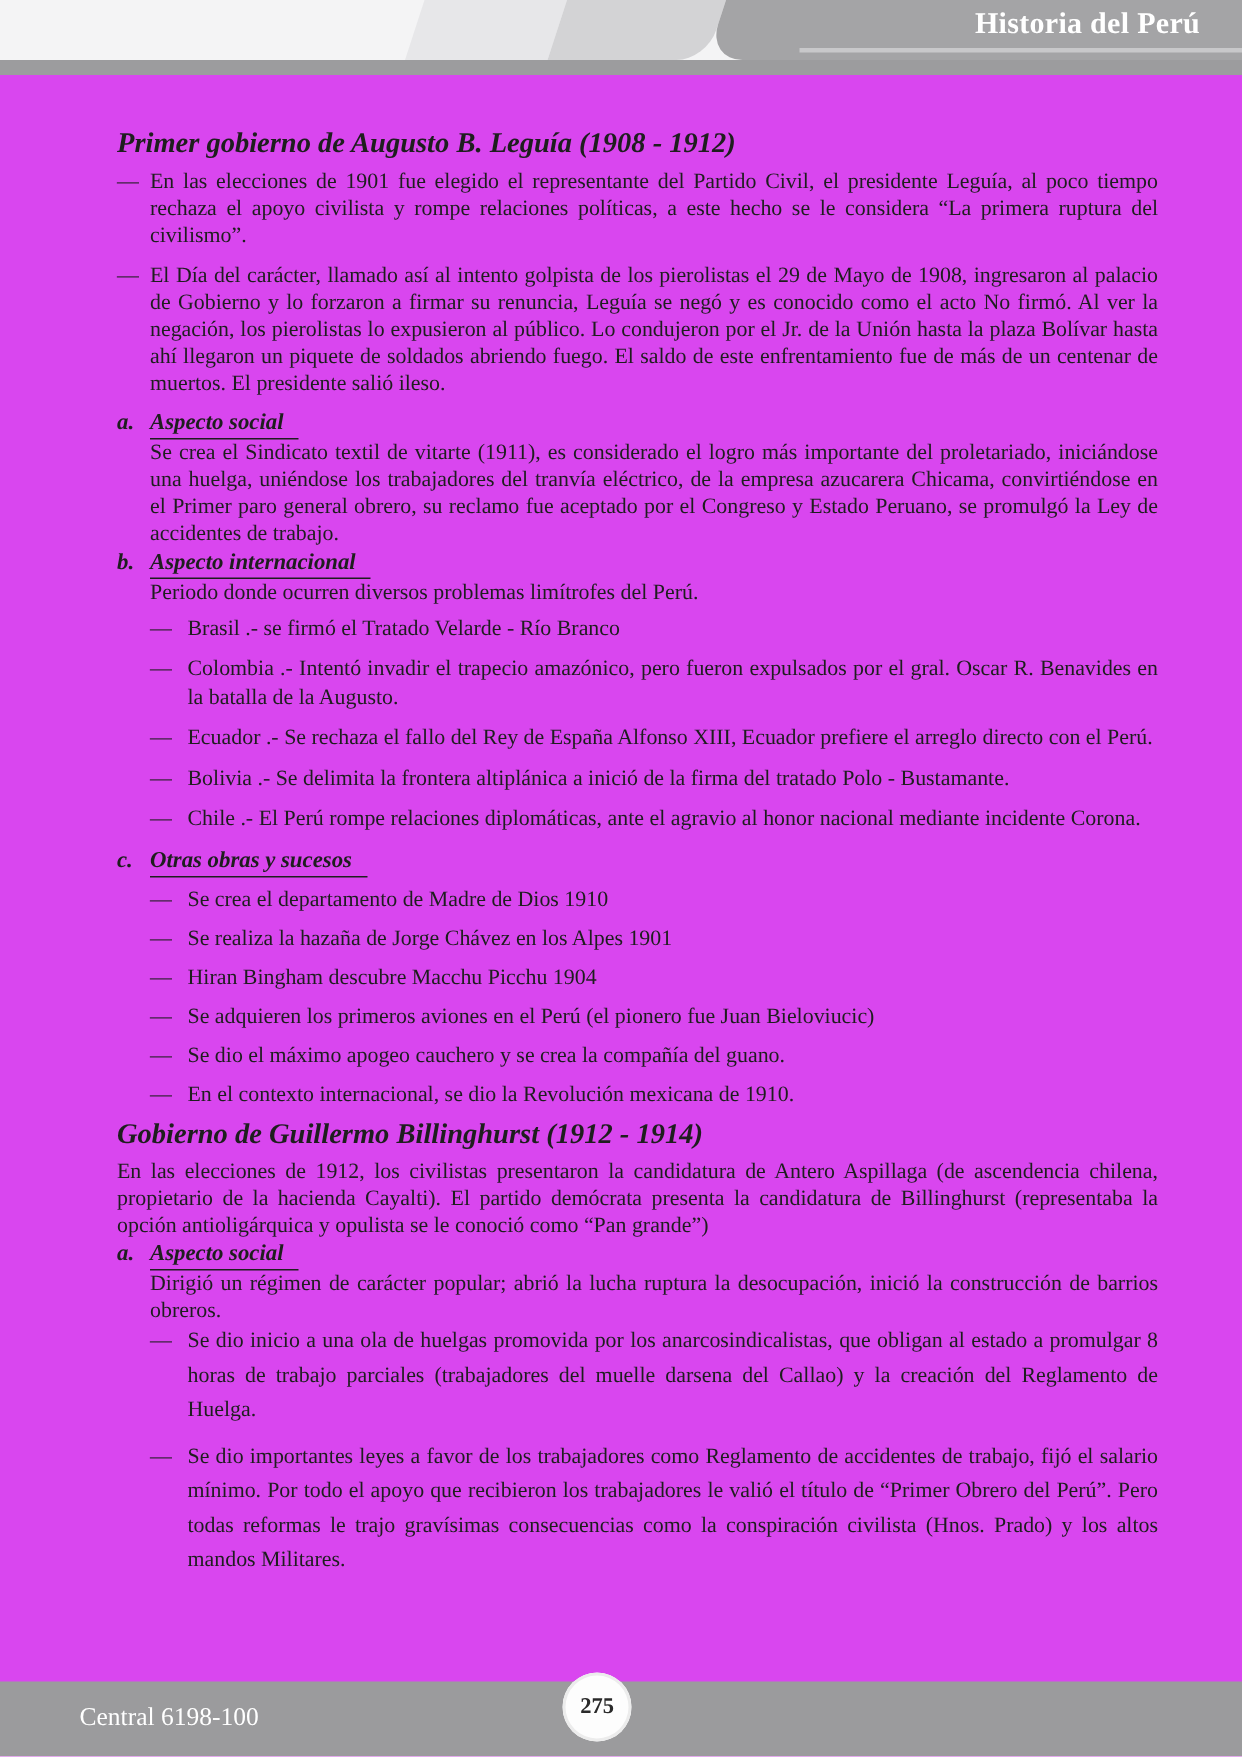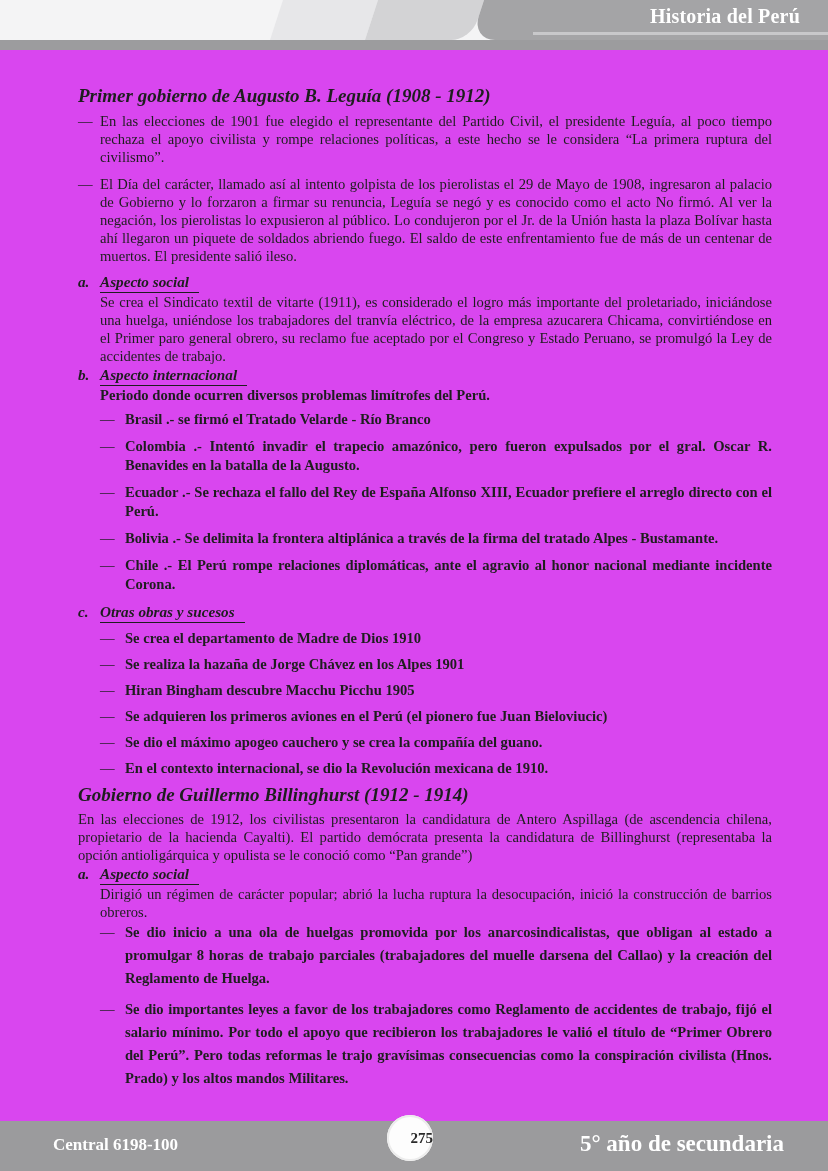--- a/index.html
+++ b/index.html
@@ -33,37 +33,37 @@
   .dash-item .dash { flex:0 0 22px; }
   .dash-item .txt { flex:1; margin:0; }
   .mb9 { margin-bottom:9px; }
   .mb7 { margin-bottom:7px; }
   .mb10 { margin-bottom:10px; }
 
   .sec-head { display:flex; font-weight:bold; font-style:italic; font-size:15.2px; line-height:20px; }
   .sec-letter { flex:0 0 22px; }
   .sec-title { border-bottom:1.5px solid #1e1e1e; padding-right:10px; }
   .sec-body { margin:0 0 0 22px; text-align:justify; line-height:18px; }
-  .sec-intro { margin:0 0 0 22px; line-height:18px; padding-top:0; margin-bottom:6px;font-weight:bold; }
+  .sec-intro { margin:0 0 0 22px; line-height:18px; padding-top:0; margin-bottom:6px; }
 
   .sub-item { display:flex; margin-left:22px; text-align:justify; line-height:19px; margin-bottom:8px; }
   .sub-item .dash { flex:0 0 25px; }
-  .sub-item .txt { flex:1; margin:0;font-weight:bold; }
+  .sub-item .txt { flex:1; margin:0; }
   .sub-item.tight { line-height:18px; }
   .sub-item.wide { line-height:23px; }
 
   
   .ftr { position:absolute; left:0; bottom:0; width:828px; height:50px; background:#9b9b9d; }
-  .ftr-phone { position:absolute; left:53px; top:14px; color:#ffffff; font-weight:bold;
+  .ftr-phone { position:absolute; left:53px; top:14px; color:#ffffff; font-weight:normal;
     font-size:17px; white-space:nowrap; }
   .ftr-grade { position:absolute; right:44px; top:10px; color:#ffffff; font-weight:bold;
     font-size:23px; white-space:nowrap; }
-  .badge { position:absolute; left:387px; top:-6px; width:46px; height:46px;
+  .badge { position:absolute; left:375px; top:-6px; width:46px; height:46px;
     background:#fdfdfd; border-radius:50%; box-shadow:0 0 0 2px #ececec inset;
-    display:flex; align-items:center; justify-content:flex-end; }
+    display:flex; align-items:center; justify-content:center; }
   .badge span { font-weight:bold; font-size:15px; color:#2a2a2a; }
 </style>
 </head>
 <body>
 
 <div class="page">
 
   <div class="hdr">
     <div class="hdr-band"></div>
     <div class="hdr-stripe1"></div>
@@ -110,21 +110,21 @@
       <div class="sub-item">
         <span class="dash">—</span>
         <p class="txt">Colombia .- Intentó invadir el trapecio amazónico, pero fueron expulsados por el gral. Oscar R. Benavides en la batalla de la Augusto.</p>
       </div>
       <div class="sub-item">
         <span class="dash">—</span>
         <p class="txt">Ecuador .- Se rechaza el fallo del Rey de España Alfonso XIII, Ecuador prefiere el arreglo directo con el Perú.</p>
       </div>
       <div class="sub-item">
         <span class="dash">—</span>
-        <p class="txt">Bolivia .- Se delimita la frontera altiplánica a través de la firma del tratado Alpes - Bustamante.</p>
+        <p class="txt">Bolivia .- Se delimita la frontera altiplánica a inició de la firma del tratado Polo - Bustamante.</p>
       </div>
       <div class="sub-item">
         <span class="dash">—</span>
         <p class="txt">Chile .- El Perú rompe relaciones diplomáticas, ante el agravio al honor nacional mediante incidente Corona.</p>
       </div>
     </div>
 
     <div class="section">
       <div class="sec-head" style="margin-bottom:6px;">
         <span class="sec-letter">c.</span>
@@ -133,21 +133,21 @@
       <div class="sub-item tight">
         <span class="dash">—</span>
         <p class="txt">Se crea el departamento de Madre de Dios 1910</p>
       </div>
       <div class="sub-item tight">
         <span class="dash">—</span>
         <p class="txt">Se realiza la hazaña de Jorge Chávez en los Alpes 1901</p>
       </div>
       <div class="sub-item tight">
         <span class="dash">—</span>
-        <p class="txt">Hiran Bingham descubre Macchu Picchu 1905</p>
+        <p class="txt">Hiran Bingham descubre Macchu Picchu 1904</p>
       </div>
       <div class="sub-item tight">
         <span class="dash">—</span>
         <p class="txt">Se adquieren los primeros aviones en el Perú (el pionero fue Juan Bieloviucic)</p>
       </div>
       <div class="sub-item tight">
         <span class="dash">—</span>
         <p class="txt">Se dio el máximo apogeo cauchero y se crea la compañía del guano.</p>
       </div>
       <div class="sub-item tight">
@@ -176,16 +176,15 @@
       </div>
     </div>
 
   </div>
 
   <div class="ftr">
     <span class="ftr-phone">Central 6198-100</span>
     <div class="badge">
       <span>275</span>
     </div>
-    <span class="ftr-grade">5° año de secundaria</span>
   </div>
 
 </div>
 
 </body></html>

